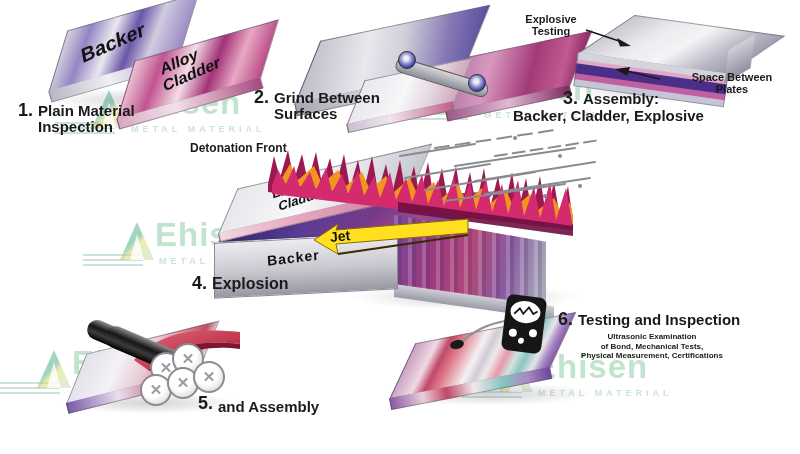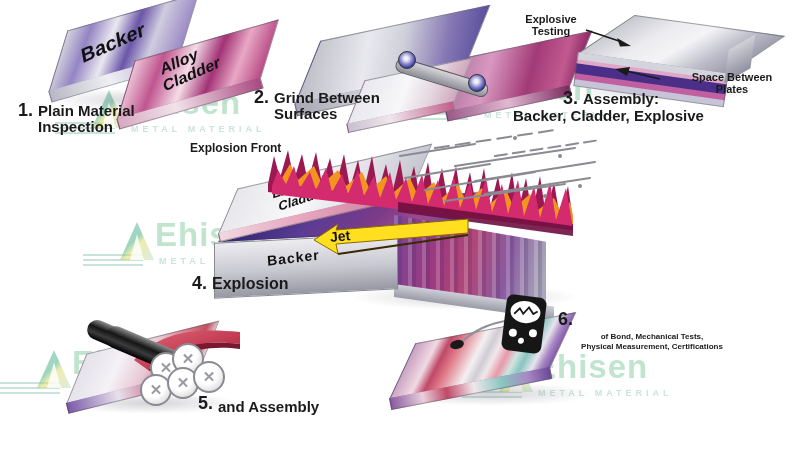--- a/index.html
+++ b/index.html
@@ -178,21 +178,21 @@
     <polygon points="5,4 20,2 17,11" fill="#1a1a1a"></polygon>
   </svg>
   <div class="lbl" style="left:563px;top:89px">
     <span class="num">3.</span>
     <span class="txt">
       <span class="l">Assembly:</span>
     </span>
     <span class="txt" style="position:absolute;left:-50px;top:17px">Backer, Cladder, Explosive</span>
   </div>
 
-  <div class="ann" style="left:190px;top:142px;font-size:12px">Explosion Front</div>
+  <div class="ann" style="left:190px;top:142px;font-size:12px">Detonation Front</div>
 
   <div class="abs" style="left:218px;top:206px;width:235px;height:34px;z-index:2;transform-origin:0 100%;
        transform:rotate(-3deg) skewX(-50deg);border:1px solid rgba(60,50,90,.6);
        background:linear-gradient(92deg,#2e2270,#5a3c94 32%,#7a3a88 58%,#9c4a8e 78%,#6a4a9e 100%)"></div>
 
   <div class="abs" style="left:394px;top:215px;width:152px;height:72px;z-index:2;transform-origin:0 0;transform:skewY(10deg);
        background:linear-gradient(100deg,#7a4898 0%,#9c3a80 28%,#b04878 50%,#8a5aa0 72%,#a8a8b8 95%)">
     <div style="position:absolute;inset:0;background:repeating-linear-gradient(90deg,rgba(255,255,255,.18) 0 4px,rgba(40,20,80,.15) 4px 8px,rgba(255,255,255,0) 8px 14px)"></div>
   </div>
   <div class="abs" style="left:394px;top:284px;width:160px;height:13px;z-index:2;transform-origin:0 0;transform:skewY(8deg);
@@ -309,19 +309,21 @@
       <svg width="30" height="22" viewBox="0 0 30 22">
         <polyline points="4,14 9,8 13,13 18,6 23,12 27,9" fill="none" stroke="#1a1a1a" stroke-width="1.8"></polyline>
       </svg>
     </div>
     <div class="dev-dot" style="left:6px;top:34px;width:8px;height:8px"></div>
     <div class="dev-dot" style="left:26px;top:32px;width:8px;height:8px"></div>
     <div class="dev-dot" style="left:16px;top:42px;width:6px;height:6px"></div>
   </div>
   <div class="lbl" style="left:558px;top:310px">
     <span class="num">6.</span>
+    <span class="txt">Testing and Inspection</span>
   </div>
   <div class="ann" style="left:562px;top:332px;width:180px;font-size:8px;line-height:9.5px">
+    <span class="l" style="display:block">Ultrasonic Examination</span>
     <span class="l" style="display:block">of Bond, Mechanical Tests,</span>
     <span class="l" style="display:block">Physical Measurement, Certifications</span>
   </div>
 
 </div>
 
 </body></html>

